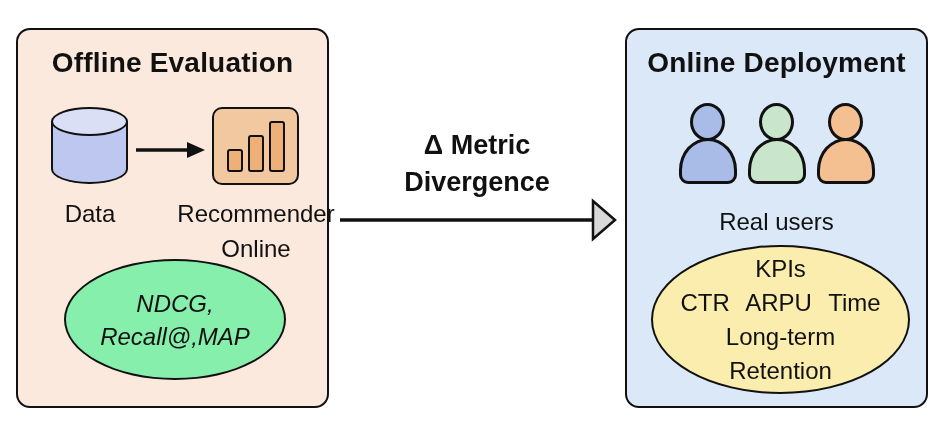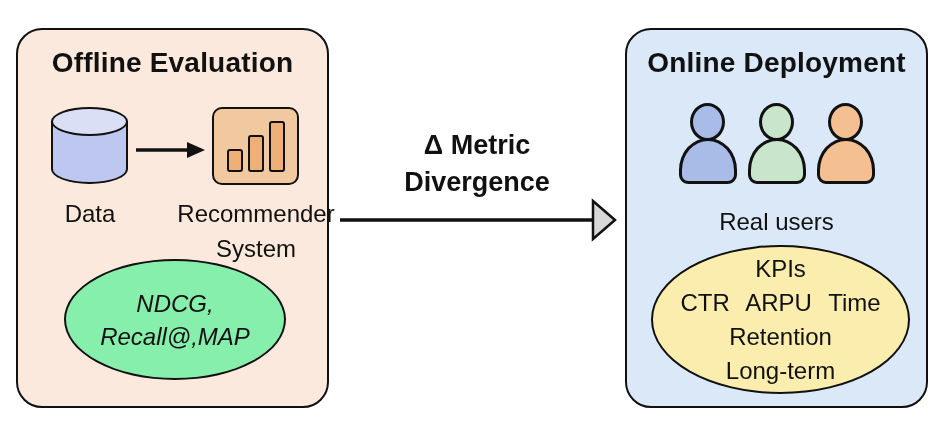--- a/index.html
+++ b/index.html
@@ -15,21 +15,21 @@
     background: #ffffff;
     overflow: hidden;
   }
 
   
   .panel {
     position: absolute;
     top: 28px;
     height: 380px;
     border: 2.5px solid #111111;
-    border-radius: 26px;
+    border-radius: 14px;
   }
   .panel.left  { left: 16px;  width: 313px; background: #fae9dc; }
   .panel.right { left: 625px; width: 303px; background: #dbe8f8; }
 
   .panel-title {
     margin-top: 17px;
     text-align: center;
     font-size: 28px;
     font-weight: bold;
     letter-spacing: 0.2px;
@@ -163,21 +163,21 @@
       <div class="bar b1"></div>
       <div class="bar b2"></div>
       <div class="bar b3"></div>
     </div>
 
     <div class="obj-label label-logged">
       <div>Data</div>
     </div>
     <div class="obj-label label-recommender">
       <div>Recommender</div>
-      <div>System</div>
+      <div>Online</div>
     </div>
 
     <div class="ellipse ellipse-metrics">
       <div>NDCG,</div>
       <div>Recall@,MAP</div>
     </div>
   </section>
 
   <div class="connector-label">
     <div>Δ Metric</div>
@@ -205,18 +205,18 @@
         <div class="person-head"></div>
         <div class="person-torso"></div>
       </div>
     </div>
 
     <div class="obj-label label-realusers">Real users</div>
 
     <div class="ellipse ellipse-kpi">
       <div>KPIs</div>
       <div class="wide-words">CTR ARPU Time</div>
+      <div>Long-term</div>
       <div>Retention</div>
-      <div>Long-term</div>
     </div>
   </section>
 
 </div>
 
 </body></html>

